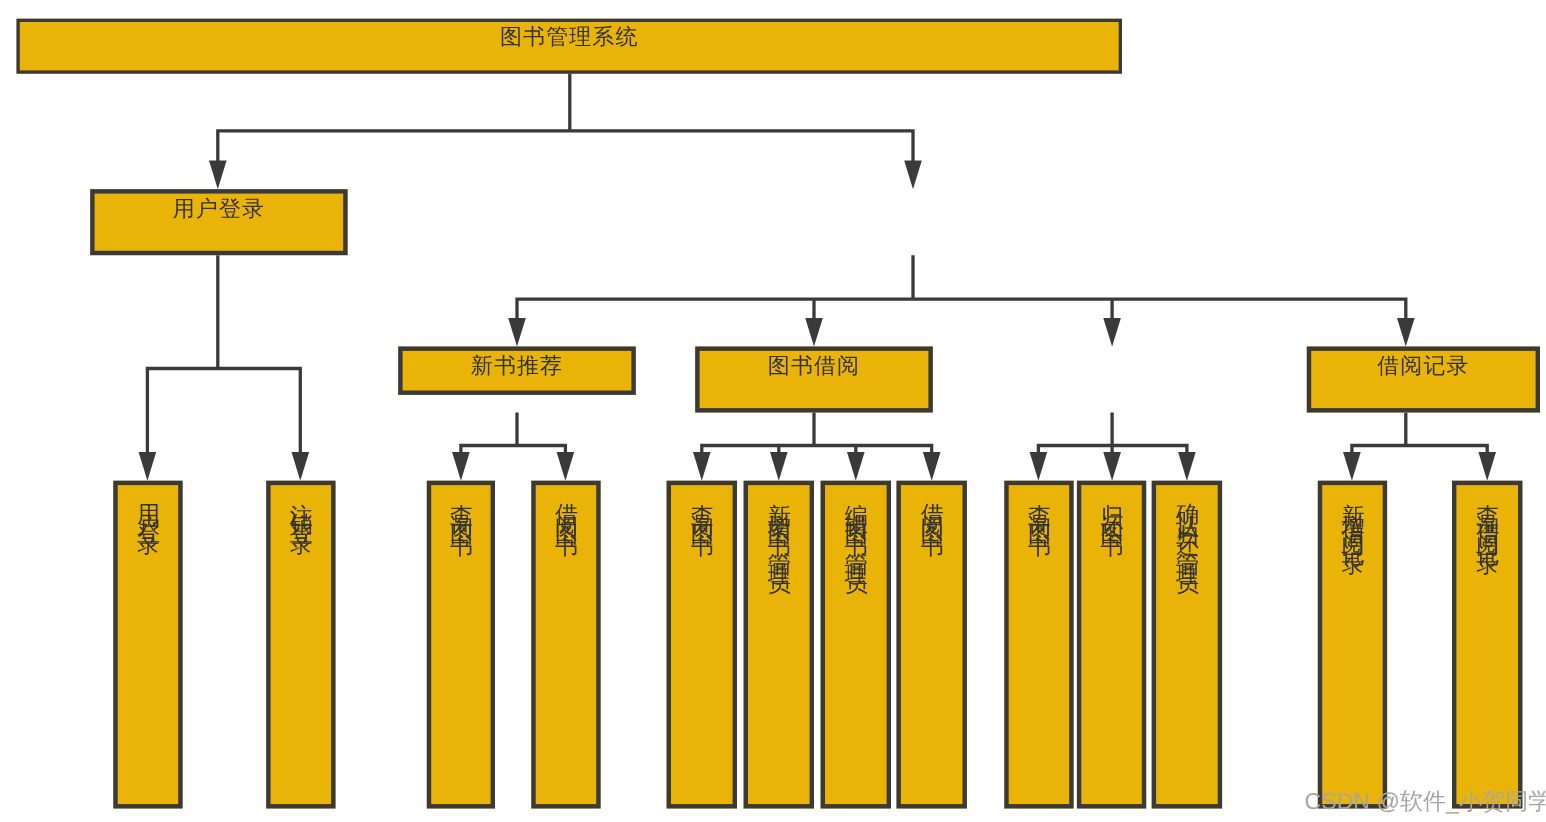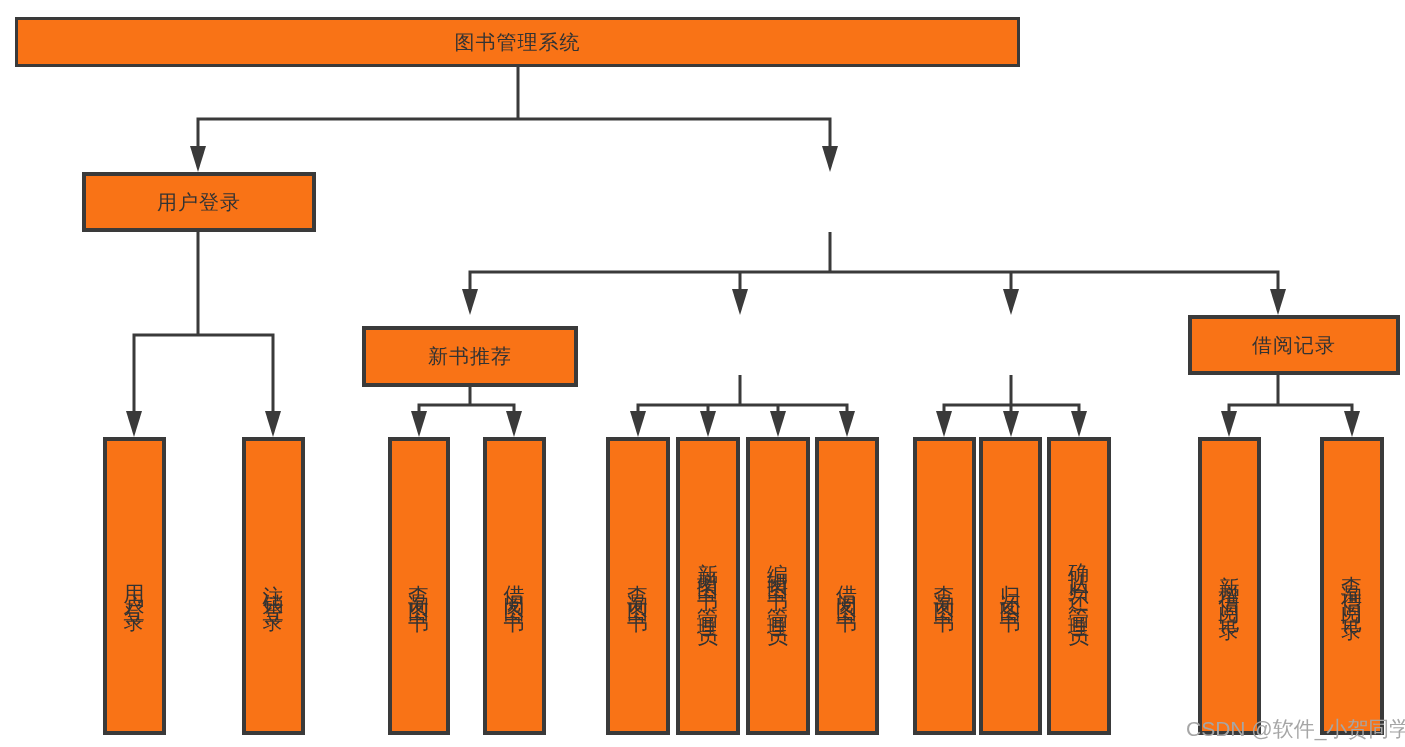--- a/index.html
+++ b/index.html
@@ -16,24 +16,23 @@
   }
   .connectors {
     position: absolute;
     left: 0; top: 0;
     width: 1405px; height: 747px;
     pointer-events: none;
   }
   .box {
     position: absolute;
     box-sizing: border-box;
-    background: #f97316;
+    background: #eab308;
     border: 4px solid #3a3a3a;
     display: flex;
-    align-items: center;
     justify-content: center;
     color: #333333;
   }
   .box.root { border-width: 3px; }
   .hlabel {
     font-size: 20px;
     letter-spacing: 1px;
     white-space: nowrap;
     color: #333333;
   }
@@ -95,22 +94,25 @@
   </svg>
 
   <div class="box root" style="left:15px;top:17px;width:1005px;height:50px">
     <span class="hlabel">图书管理系统</span>
   </div>
 
   <div class="box" style="left:82px;top:172px;width:234px;height:60px">
     <span class="hlabel">用户登录</span>
   </div>
 
-  <div class="box" style="left:362px;top:326px;width:216px;height:61px">
+  <div class="box" style="left:362px;top:315px;width:216px;height:44px">
     <span class="hlabel">新书推荐</span>
+  </div>
+  <div class="box" style="left:632px;top:315px;width:216px;height:60px">
+    <span class="hlabel">图书借阅</span>
   </div>
   <div class="box" style="left:1188px;top:315px;width:212px;height:60px">
     <span class="hlabel">借阅记录</span>
   </div>
 
   <div class="box leaf" style="left:103px;top:437px;width:63px;height:298px">
     <span class="vlabel">用户登录</span>
   </div>
   <div class="box leaf" style="left:242px;top:437px;width:63px;height:298px">
     <span class="vlabel">注销登录</span>

